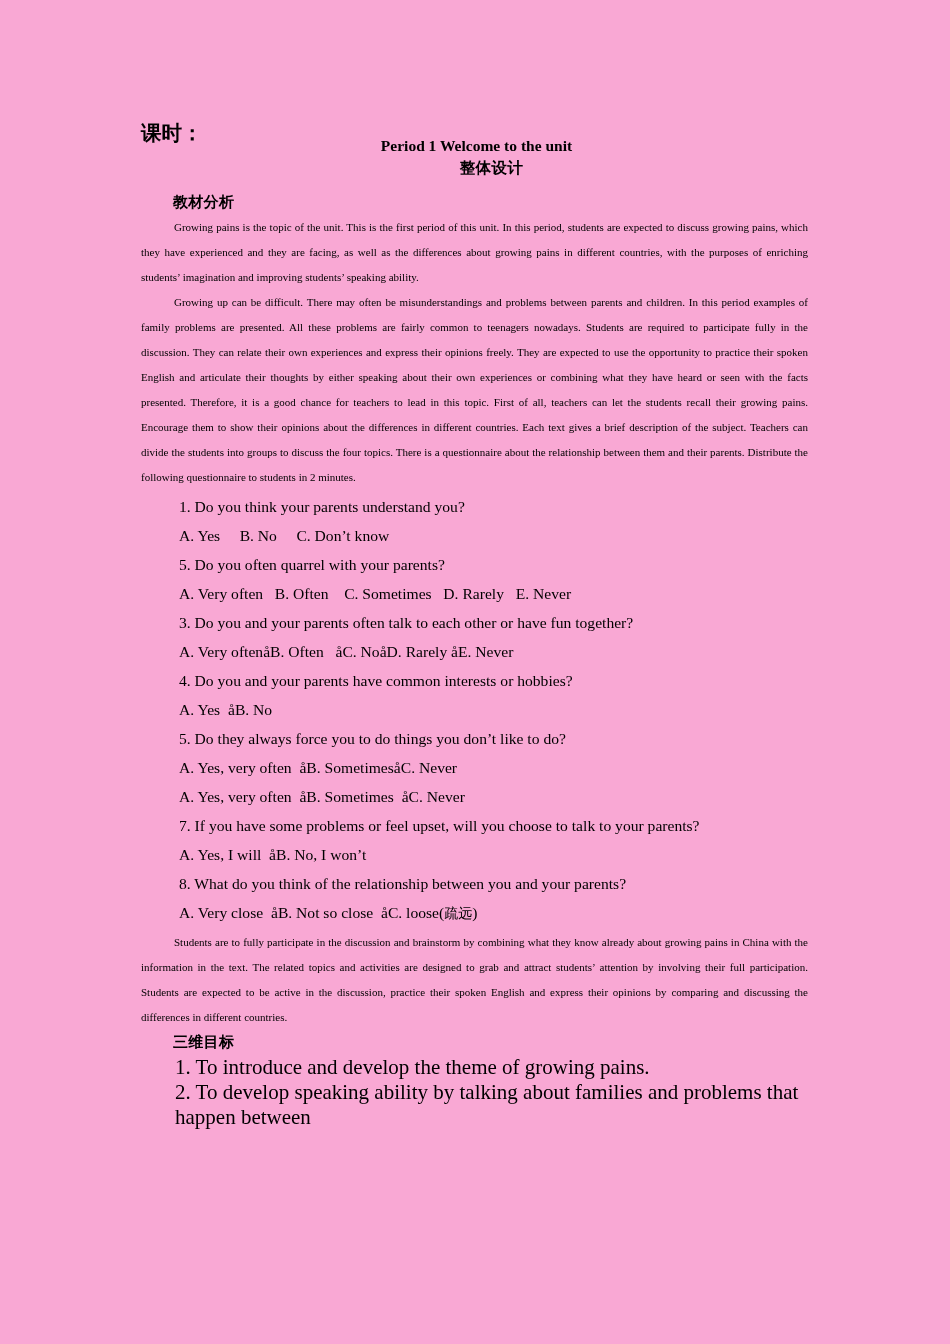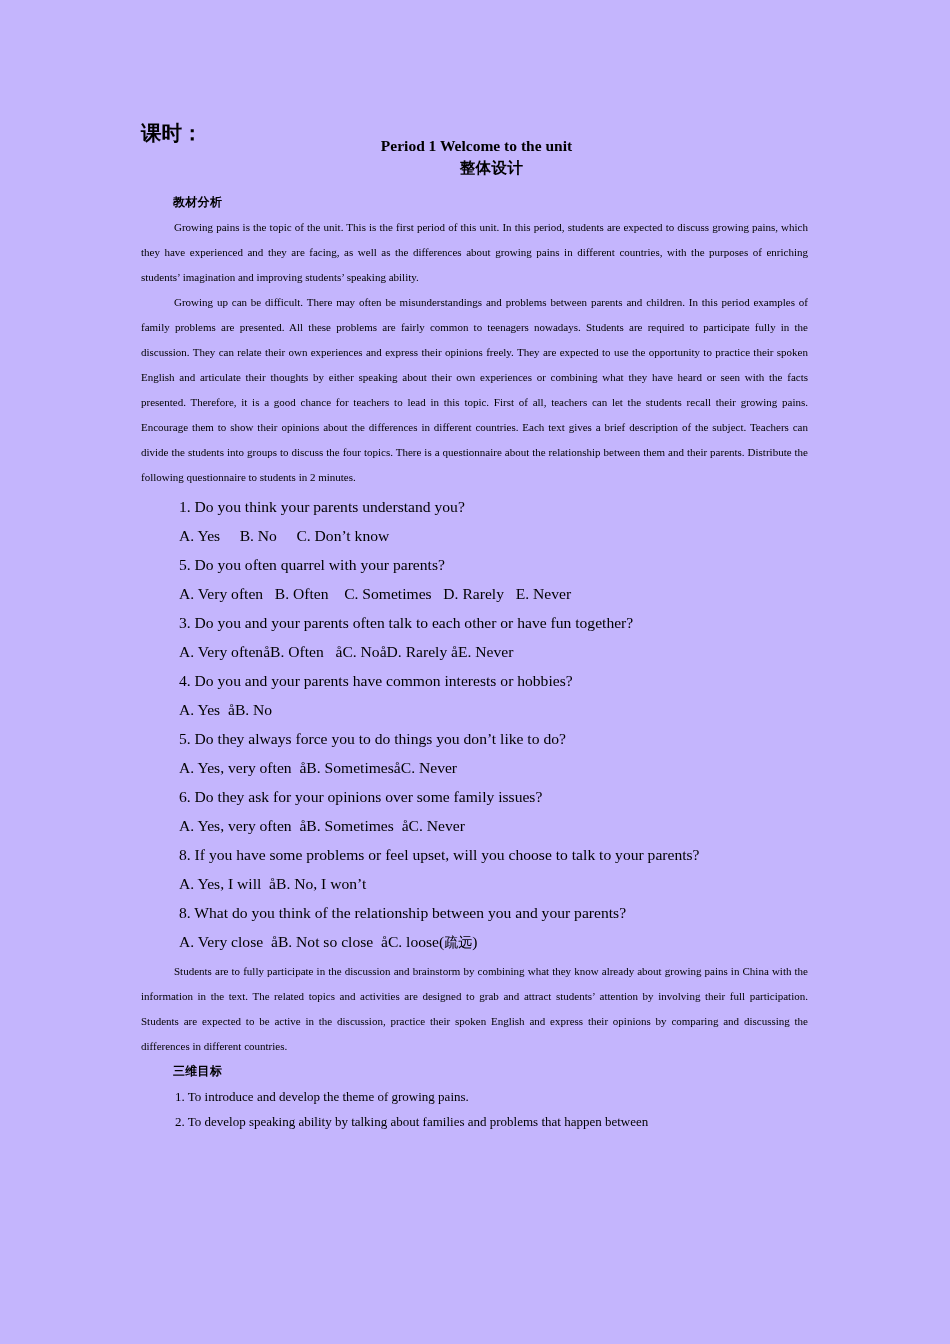--- a/index.html
+++ b/index.html
@@ -16,21 +16,21 @@
     color: #000000;
     -webkit-font-smoothing: antialiased;
   }
 
   .page {
     position: absolute;
     left: 0;
     top: 0;
     width: 950px;
     height: 1344px;
-    background: #c4b5fd;
+    background: #f9a8d4;
   }
 
   
   .content {
     position: absolute;
     left: 141px;
     top: 118px;
     width: 667px;
   }
 
@@ -68,23 +68,23 @@
     font-family: "DejaVu Sans", "Liberation Sans", sans-serif;
     font-weight: bold;
     font-size: 15.5px;
     line-height: 23px;
     letter-spacing: 0.4px;
     margin-left: 34px;
   }
 
   
   .section-heading {
-    font-family: Liberation Sans, sans-serif;
+    font-family: Liberation Serif, serif;
     font-weight: bold;
-    font-size: 12px;
+    font-size: 15px;
     line-height: 25px;
     margin: 0;
     padding-left: 32px;
     letter-spacing: 0.3px;
   }
 
   
   p.body-para {
     margin: 0;
     font-size: 11px;
@@ -105,21 +105,21 @@
     text-align: left;
     white-space: pre-wrap;
   }
   .q-line .cjk {
     font-family: Liberation Serif, serif;
     font-size: 14px;
   }
 
   .list-line {
     margin: 0;
-    font-size: 13px;
+    font-size: 21px;
     line-height: 25.0px;
     padding-left: 34px;
     text-align: left;
   }
 </style>
 </head>
 <body>
 
 <div class="page">
   <div class="content">
@@ -147,24 +147,23 @@
 
       <div class="q-line">3. Do you and your parents often talk to each other or have fun together?</div>
       <div class="q-line">A. Very oftenåB. Often   åC. NoåD. Rarely åE. Never</div>
 
       <div class="q-line">4. Do you and your parents have common interests or hobbies?</div>
       <div class="q-line">A. Yes  åB. No</div>
 
       <div class="q-line">5. Do they always force you to do things you don’t like to do?</div>
       <div class="q-line">A. Yes, very often  åB. SometimesåC. Never</div>
 
-      <div class="q-line">6. Do they ask for your opinions over some family issues?</div>
       <div class="q-line">A. Yes, very often  åB. Sometimes  åC. Never</div>
 
-      <div class="q-line">8. If you have some problems or feel upset, will you choose to talk to your parents?</div>
+      <div class="q-line">7. If you have some problems or feel upset, will you choose to talk to your parents?</div>
       <div class="q-line">A. Yes, I will  åB. No, I won’t</div>
 
       <div class="q-line">8. What do you think of the relationship between you and your parents?</div>
       <div class="q-line"><span>A. Very close  åB. Not so close  åC. loose(</span><span class="cjk">疏远</span><span>)</span></div>
     </div>
 
     <p class="body-para">Students are to fully participate in the discussion and brainstorm by combining what they know already about growing pains in China with the information in the text. The related topics and activities are designed to grab and attract students’ attention by involving their full participation. Students are expected to be active in the discussion, practice their spoken English and express their opinions by comparing and discussing the differences in different countries.</p>
 
     <div class="section-heading">三维目标</div>
 

